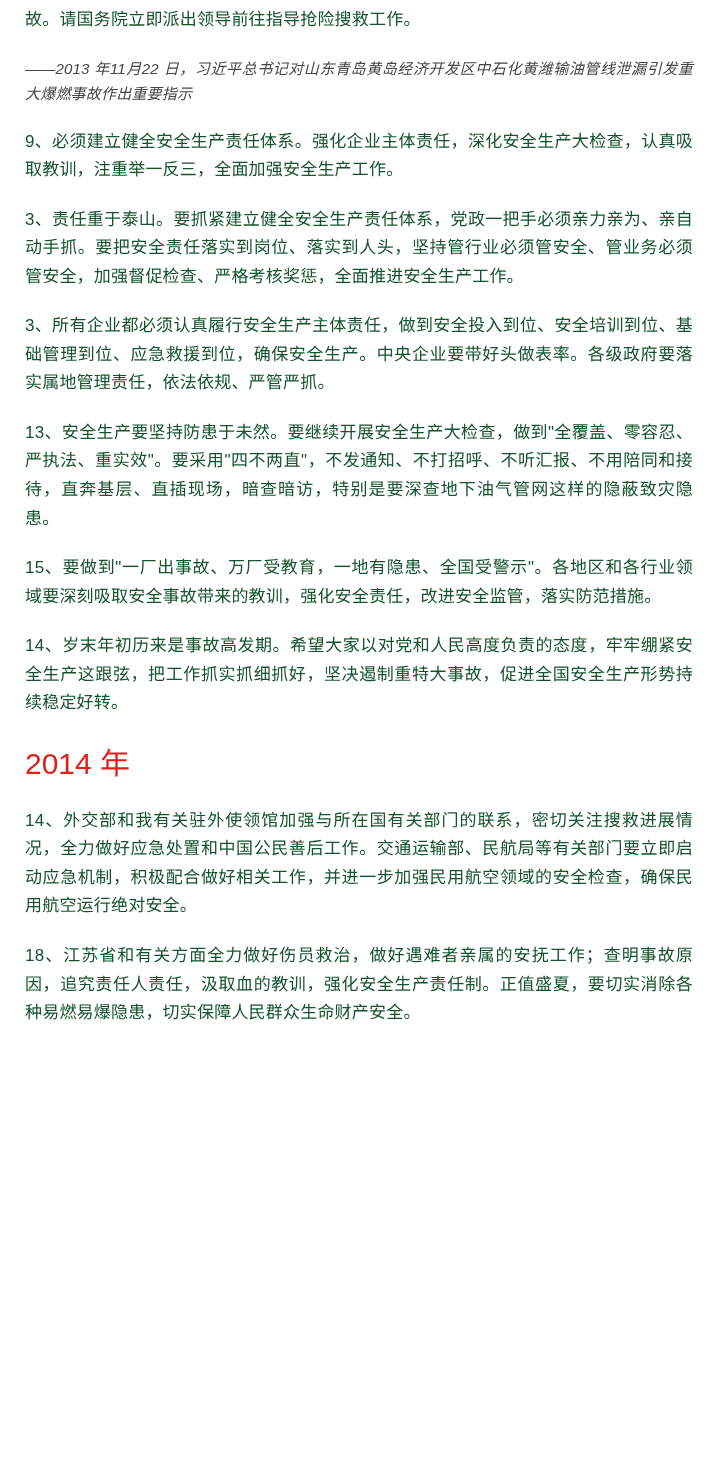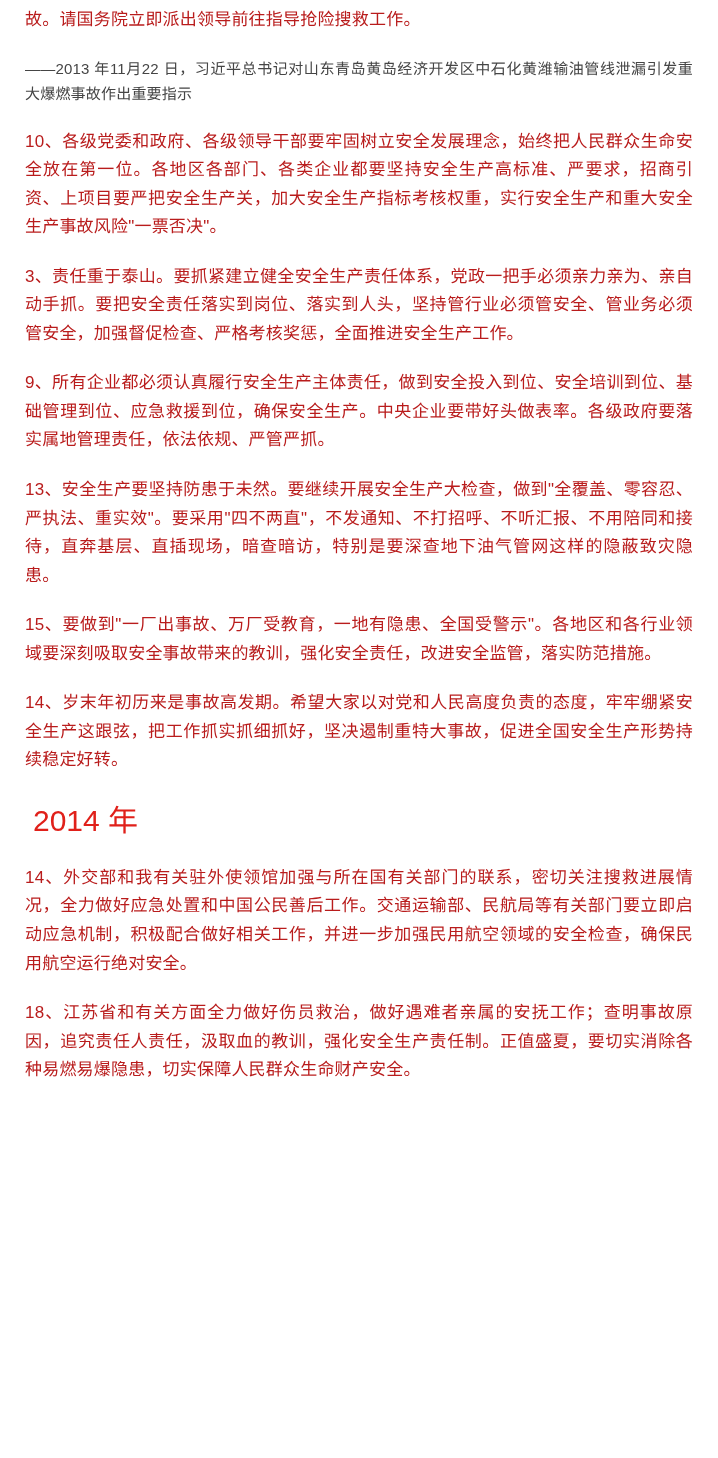--- a/index.html
+++ b/index.html
@@ -10,52 +10,53 @@
   body {
     width: 718px;
     font-family: "Liberation Sans", "DejaVu Sans", sans-serif;
   }
   .article {
     padding: 6px 25px 0 25px;
     box-sizing: border-box;
   }
   .para {
     font-size: 17px;
-    color: #b91c1c;
+    color: #14532d;
     line-height: 1.68;
     margin: 0 0 21px 0;
     text-align: justify;
     letter-spacing: 0.2px;
     word-break: break-all;
   }
   .cite {
     font-size: 15px;
     color: #454545;
     line-height: 1.7;
     margin: 0 0 21px 0;
     text-align: justify;
     letter-spacing: 0.2px;
     word-break: break-all;
+    font-style: italic;
   }
   .year-heading {
     font-size: 30px;
     font-weight: 400;
     color: #e0201a;
-    margin: 26px 0 24px 8px;
+    margin: 26px 0 24px 0;
     line-height: 1.3;
   }
 </style>
 </head>
 <body>
 
 <div class="article">
   <p class="para">故。请国务院立即派出领导前往指导抢险搜救工作。</p>
   <p class="cite">——2013 年11月22 日，习近平总书记对山东青岛黄岛经济开发区中石化黄潍输油管线泄漏引发重大爆燃事故作出重要指示</p>
-  <p class="para">10、各级党委和政府、各级领导干部要牢固树立安全发展理念，始终把人民群众生命安全放在第一位。各地区各部门、各类企业都要坚持安全生产高标准、严要求，招商引资、上项目要严把安全生产关，加大安全生产指标考核权重，实行安全生产和重大安全生产事故风险"一票否决"。</p>
+  <p class="para">9、必须建立健全安全生产责任体系。强化企业主体责任，深化安全生产大检查，认真吸取教训，注重举一反三，全面加强安全生产工作。</p>
   <p class="para">3、责任重于泰山。要抓紧建立健全安全生产责任体系，党政一把手必须亲力亲为、亲自动手抓。要把安全责任落实到岗位、落实到人头，坚持管行业必须管安全、管业务必须管安全，加强督促检查、严格考核奖惩，全面推进安全生产工作。</p>
-  <p class="para">9、所有企业都必须认真履行安全生产主体责任，做到安全投入到位、安全培训到位、基础管理到位、应急救援到位，确保安全生产。中央企业要带好头做表率。各级政府要落实属地管理责任，依法依规、严管严抓。</p>
+  <p class="para">3、所有企业都必须认真履行安全生产主体责任，做到安全投入到位、安全培训到位、基础管理到位、应急救援到位，确保安全生产。中央企业要带好头做表率。各级政府要落实属地管理责任，依法依规、严管严抓。</p>
   <p class="para">13、安全生产要坚持防患于未然。要继续开展安全生产大检查，做到"全覆盖、零容忍、严执法、重实效"。要采用"四不两直"，不发通知、不打招呼、不听汇报、不用陪同和接待，直奔基层、直插现场，暗查暗访，特别是要深查地下油气管网这样的隐蔽致灾隐患。</p>
   <p class="para">15、要做到"一厂出事故、万厂受教育，一地有隐患、全国受警示"。各地区和各行业领域要深刻吸取安全事故带来的教训，强化安全责任，改进安全监管，落实防范措施。</p>
   <p class="para">14、岁末年初历来是事故高发期。希望大家以对党和人民高度负责的态度，牢牢绷紧安全生产这跟弦，把工作抓实抓细抓好，坚决遏制重特大事故，促进全国安全生产形势持续稳定好转。</p>
   <h2 class="year-heading">2014 年</h2>
   <p class="para">14、外交部和我有关驻外使领馆加强与所在国有关部门的联系，密切关注搜救进展情况，全力做好应急处置和中国公民善后工作。交通运输部、民航局等有关部门要立即启动应急机制，积极配合做好相关工作，并进一步加强民用航空领域的安全检查，确保民用航空运行绝对安全。</p>
   <p class="para">18、江苏省和有关方面全力做好伤员救治，做好遇难者亲属的安抚工作；查明事故原因，追究责任人责任，汲取血的教训，强化安全生产责任制。正值盛夏，要切实消除各种易燃易爆隐患，切实保障人民群众生命财产安全。</p>
 </div>
 
 </body></html>

